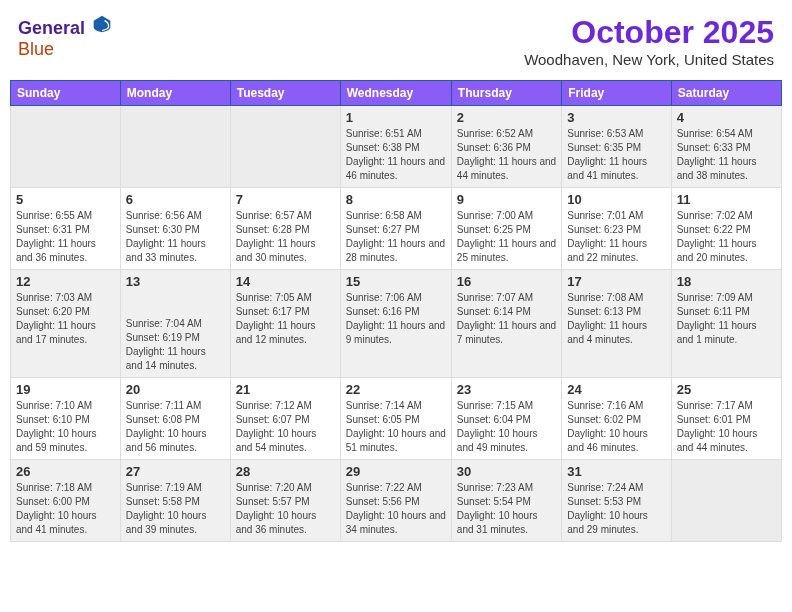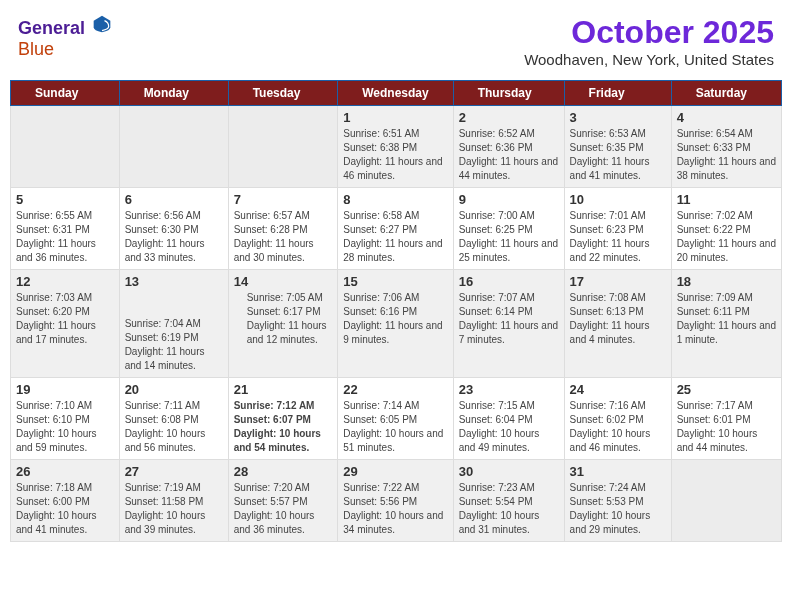--- a/index.html
+++ b/index.html
@@ -47,26 +47,26 @@
     .location-title {
       font-size: 15px;
       color: #333;
     }
     .calendar {
       width: 100%;
       border-collapse: collapse;
       border: 1px solid #ccc;
     }
     .calendar th {
-      background-color: #7f1d1d;
+      background-color: #8b5cf6;
       color: white;
       font-size: 12px;
       font-weight: bold;
       text-align: left;
-      padding: 5px 24px;
+      padding: 5px 6px;
       border: 1px solid #1a5fa8;
     }
     .calendar td {
       vertical-align: top;
       border: 1px solid #ddd;
       padding: 4px 5px;
       width: 113px;
       min-height: 80px;
       background: #fff;
       font-size: 10px;
@@ -208,21 +208,21 @@
 Daylight: 11 hours and 17 minutes.</div>
         </td>
         <td>
           <div class="day-num">13</div>
           <div class="day-info" style="white-space: pre-line; margin-top: 28px;">Sunrise: 7:04 AM
 Sunset: 6:19 PM
 Daylight: 11 hours and 14 minutes.</div>
         </td>
         <td>
           <div class="day-num">14</div>
-          <div class="day-info" style="white-space: pre-line; margin-left: 13px;">Sunrise: 7:05 AM
+          <div class="day-info" style="white-space: pre-line;">Sunrise: 7:05 AM
 Sunset: 6:17 PM
 Daylight: 11 hours and 12 minutes.</div>
         </td>
         <td>
           <div class="day-num">15</div>
           <div class="day-info" style="white-space: pre-line;">Sunrise: 7:06 AM
 Sunset: 6:16 PM
 Daylight: 11 hours and 9 minutes.</div>
         </td>
         <td>
@@ -252,21 +252,21 @@
 Daylight: 10 hours and 59 minutes.</div>
         </td>
         <td>
           <div class="day-num">20</div>
           <div class="day-info" style="white-space: pre-line;">Sunrise: 7:11 AM
 Sunset: 6:08 PM
 Daylight: 10 hours and 56 minutes.</div>
         </td>
         <td>
           <div class="day-num">21</div>
-          <div class="day-info" style="white-space: pre-line; font-weight: bold;">Sunrise: 7:12 AM
+          <div class="day-info" style="white-space: pre-line;">Sunrise: 7:12 AM
 Sunset: 6:07 PM
 Daylight: 10 hours and 54 minutes.</div>
         </td>
         <td>
           <div class="day-num">22</div>
           <div class="day-info" style="white-space: pre-line;">Sunrise: 7:14 AM
 Sunset: 6:05 PM
 Daylight: 10 hours and 51 minutes.</div>
         </td>
         <td>
@@ -291,21 +291,21 @@
       <tr class="row-shaded">
         <td>
           <div class="day-num">26</div>
           <div class="day-info" style="white-space: pre-line;">Sunrise: 7:18 AM
 Sunset: 6:00 PM
 Daylight: 10 hours and 41 minutes.</div>
         </td>
         <td>
           <div class="day-num">27</div>
           <div class="day-info" style="white-space: pre-line;">Sunrise: 7:19 AM
-Sunset: 11:58 PM
+Sunset: 5:58 PM
 Daylight: 10 hours and 39 minutes.</div>
         </td>
         <td>
           <div class="day-num">28</div>
           <div class="day-info" style="white-space: pre-line;">Sunrise: 7:20 AM
 Sunset: 5:57 PM
 Daylight: 10 hours and 36 minutes.</div>
         </td>
         <td>
           <div class="day-num">29</div>

